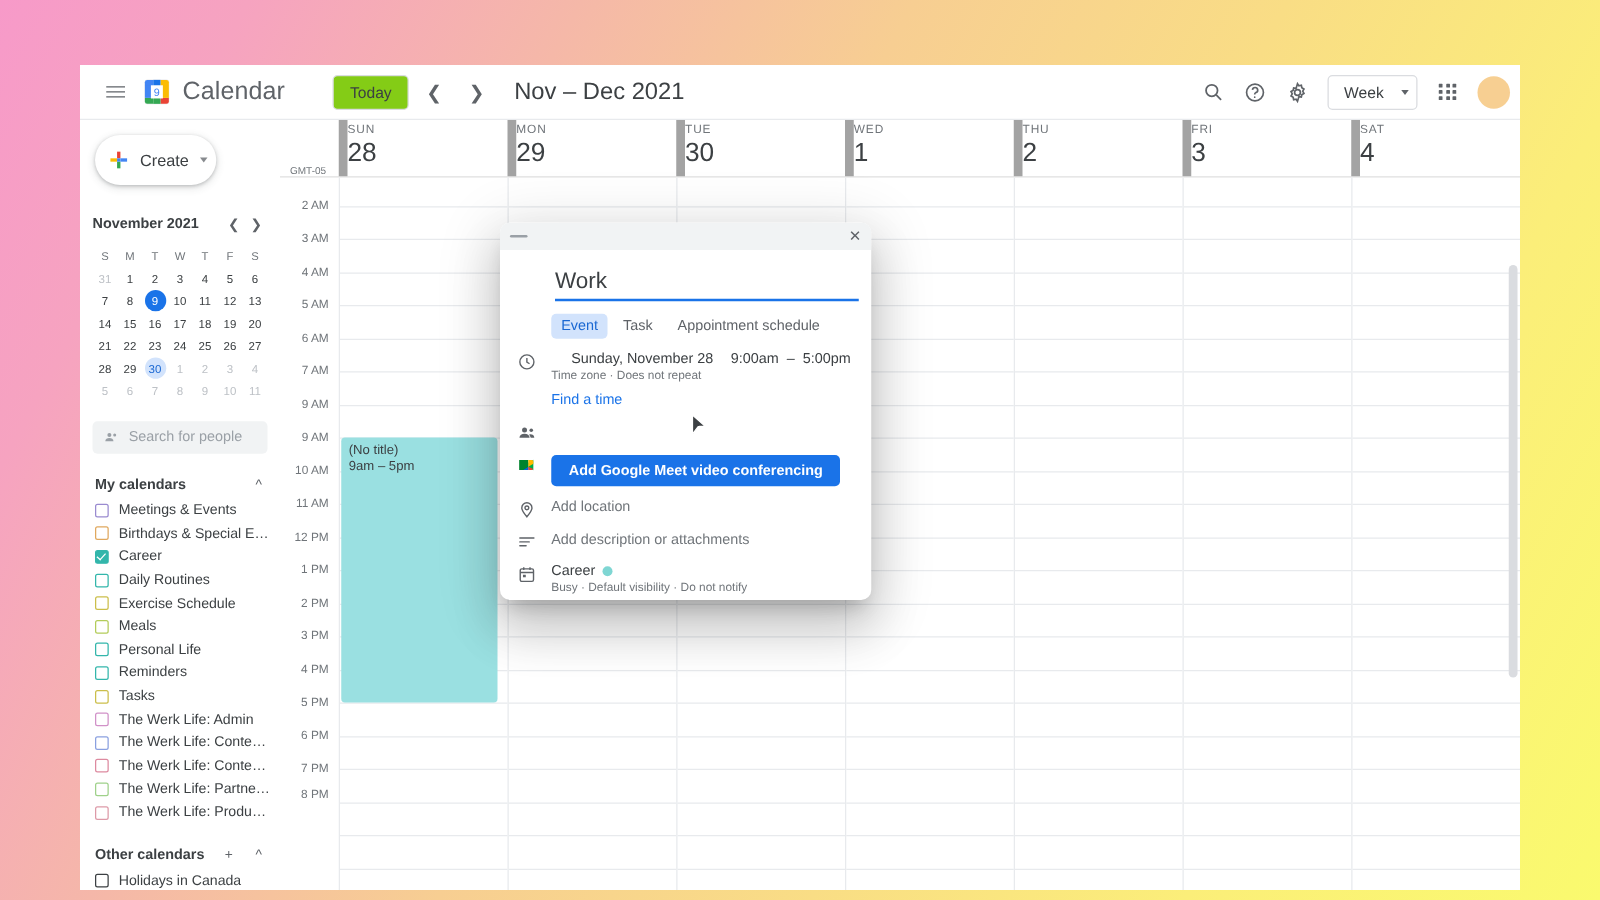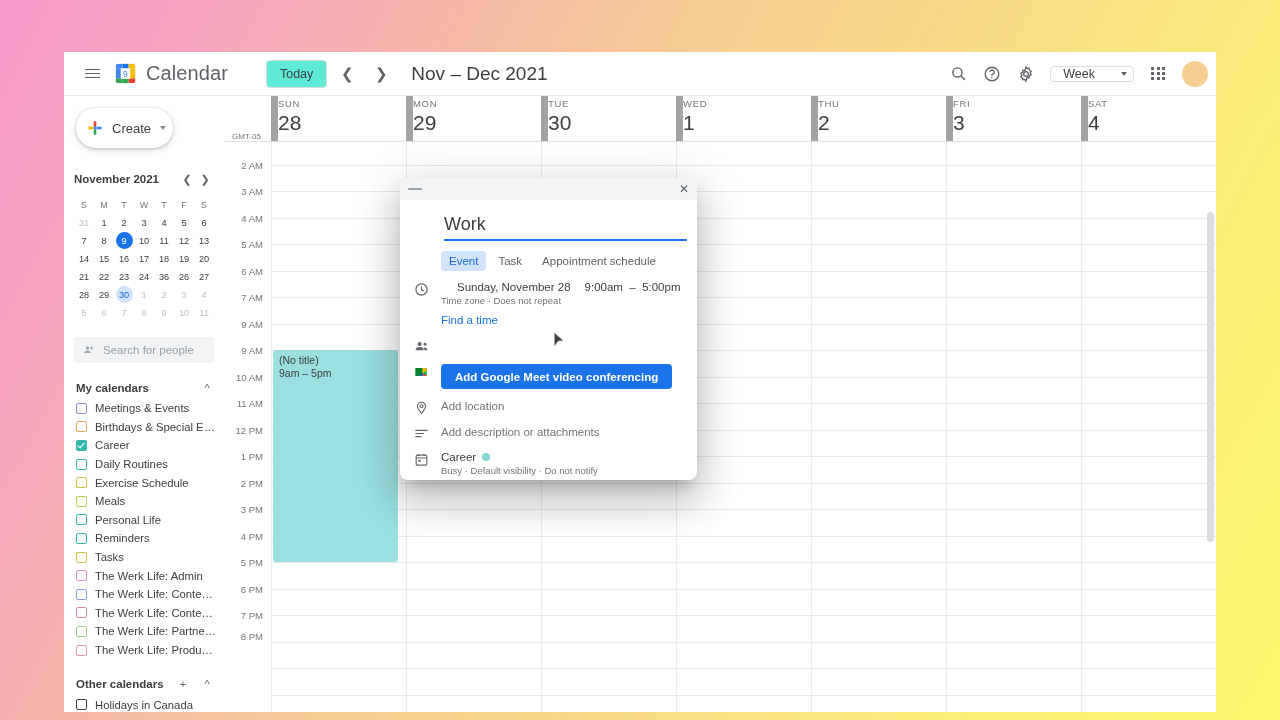--- a/index.html
+++ b/index.html
@@ -35,39 +35,39 @@
   }
   #cal-logo {
     width: 23px; height: 23px; margin-left: 6px; position: relative; flex: 0 0 auto;
   }
   #brand-title {
     font-size: 20px; color: #5f6368; margin-left: 9px;
     letter-spacing: .1px; white-space: nowrap;
   }
   #today-btn {
     margin-left: 38px; height: 28px; padding: 0 13px;
-    border: 1px solid #dadce0; border-radius: 4px; background: #5eead4;
+    border: 1px solid #dadce0; border-radius: 4px; background: #84cc16;
     font-size: 12.5px; color: #3c4043; cursor: pointer;
     display: flex; align-items: center;
   }
   .nav-arrow {
     width: 28px; height: 28px; border-radius: 50%; cursor: pointer;
     display: flex; align-items: center; justify-content: center;
     color: #5f6368; font-size: 15px; margin-left: 6px;
   }
   #range-title {
     font-size: 19px; color: #3c4043; margin-left: 16px; white-space: nowrap;
   }
   #topbar-right {
     margin-left: auto; display: flex; align-items: center; gap: 2px;
   }
   #view-select {
-    height: 16px; padding: 0 6px 0 12px; border: 1px solid #dadce0;
+    height: 28px; padding: 0 6px 0 12px; border: 1px solid #dadce0;
     border-radius: 4px; background: #fff; font-size: 12.5px; color: #3c4043;
-    display: flex; align-items: center; gap: 26px; cursor: pointer; margin: 0 6px;
+    display: flex; align-items: center; gap: 14px; cursor: pointer; margin: 0 6px;
   }
   .caret-down {
     width: 0; height: 0; border-left: 3.5px solid transparent;
     border-right: 3.5px solid transparent; border-top: 4.5px solid #5f6368;
   }
   #apps-grid {
     display: grid; grid-template-columns: repeat(3, 3px); gap: 2.4px;
   }
   #apps-grid i { width: 3px; height: 3px; background: #5f6368; border-radius: .5px; display:block; }
   #avatar {
@@ -377,21 +377,21 @@
             <div class="cell">15</div>
             <div class="cell">16</div>
             <div class="cell">17</div>
             <div class="cell">18</div>
             <div class="cell">19</div>
             <div class="cell">20</div>
             <div class="cell">21</div>
             <div class="cell">22</div>
             <div class="cell">23</div>
             <div class="cell">24</div>
-            <div class="cell">36</div>
+            <div class="cell">25</div>
             <div class="cell">26</div>
             <div class="cell">27</div>
             <div class="cell">28</div>
             <div class="cell">29</div>
             <div class="cell today">30</div>
             <div class="cell muted">1</div>
             <div class="cell muted">2</div>
             <div class="cell muted">3</div>
             <div class="cell muted">4</div>
             <div class="cell muted">5</div>

